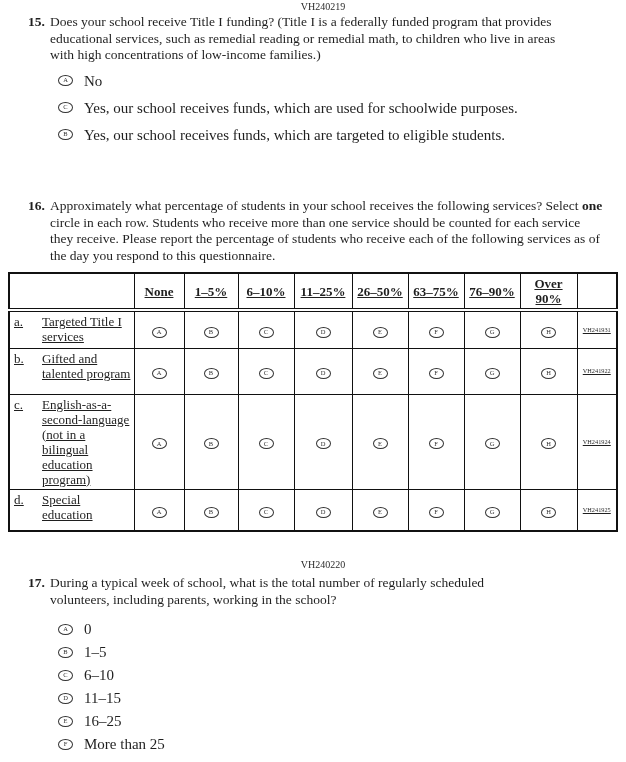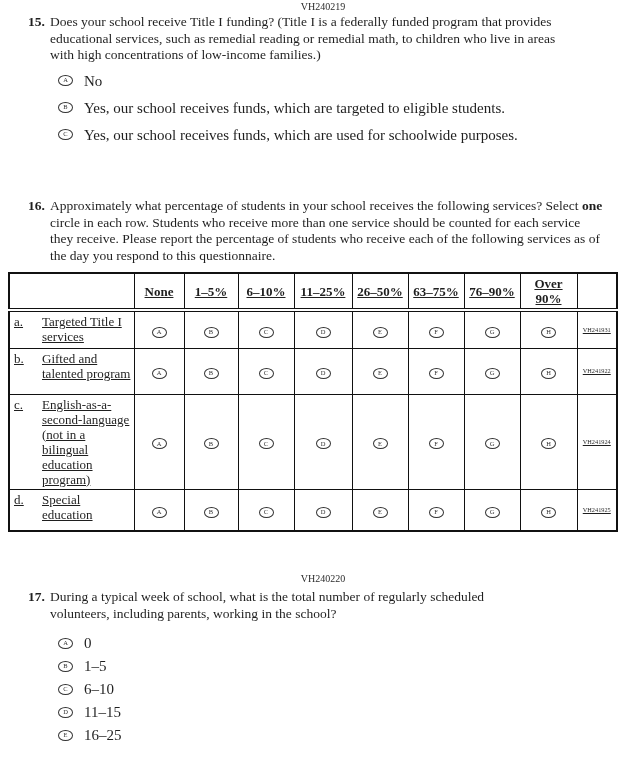--- a/index.html
+++ b/index.html
@@ -64,45 +64,45 @@
   }
   .label-inner{display:flex;gap:5px;padding:2px 1px 2px 4px;}
   .item-letter{flex:0 0 13px;font-size:13px;line-height:15px;}
   .row-label{font-size:13px;line-height:15px;margin-left:10px;}
   .opt-cell{text-align:center;vertical-align:middle;}
   .code-cell{text-align:center;vertical-align:middle;}
   .code-cell .code{text-align:center;font-size:6.3px;}
   
   #q15{top:3px;}
   #q16{top:195px;}
-  #q17{top:575px;}
+  #q17{top:561px;}
 </style>
 </head>
 <body>
 
 <div class="page">
 
   <div class="q-section" id="q15">
     <div class="code">VH240219</div>
     <div class="q-row">
       <div class="q-num">15.</div>
       <div class="q-text">Does your school receive Title I funding? (Title I is a federally funded program that provides educational services, such as remedial reading or remedial math, to children who live in areas with high concentrations of low-income families.)</div>
     </div>
     <div class="options">
       <div class="option">
         <span class="oval">A</span>
         <span class="option-label">No</span>
       </div>
       <div class="option">
+        <span class="oval">C</span>
+        <span class="option-label">Yes, our school receives funds, which are used for schoolwide purposes.</span>
+      </div>
+      <div class="option">
         <span class="oval">B</span>
         <span class="option-label">Yes, our school receives funds, which are targeted to eligible students.</span>
-      </div>
-      <div class="option">
-        <span class="oval">C</span>
-        <span class="option-label">Yes, our school receives funds, which are used for schoolwide purposes.</span>
       </div>
     </div>
   </div>
 
   <div class="q-section" id="q16">
     <div class="q-row">
       <div class="q-num">16.</div>
       <div class="q-text"><span>Approximately what percentage of students in your school receives the following services? Select</span> <b>one</b> <span>circle in each row. Students who receive more than one service should be counted for each service they receive. Please report the percentage of students who receive each of the following services as of the day you respond to this questionnaire.</span></div>
     </div>
   </div>
@@ -234,16 +234,20 @@
         <span class="option-label">6–10</span>
       </div>
       <div class="option">
         <span class="oval">D</span>
         <span class="option-label">11–15</span>
       </div>
       <div class="option">
         <span class="oval">E</span>
         <span class="option-label">16–25</span>
       </div>
+      <div class="option">
+        <span class="oval">F</span>
+        <span class="option-label">More than 25</span>
+      </div>
     </div>
   </div>
 
 </div>
 
 </body></html>

